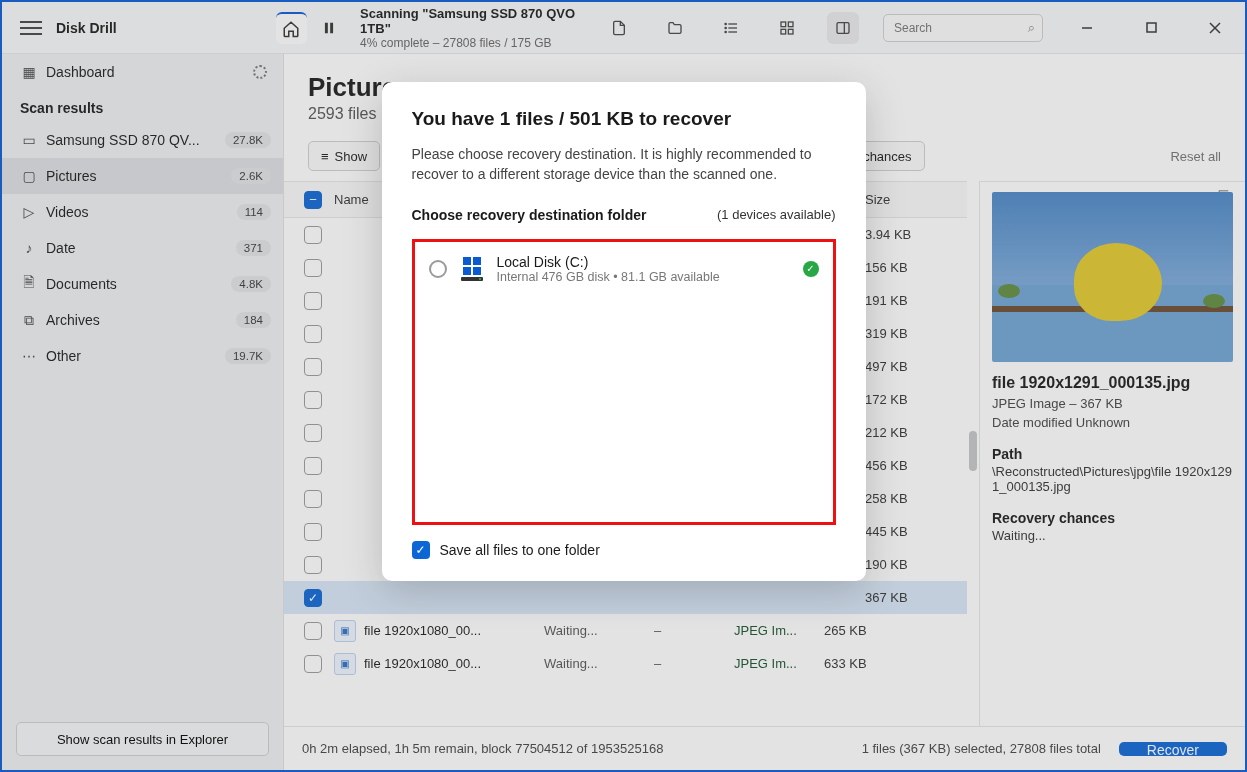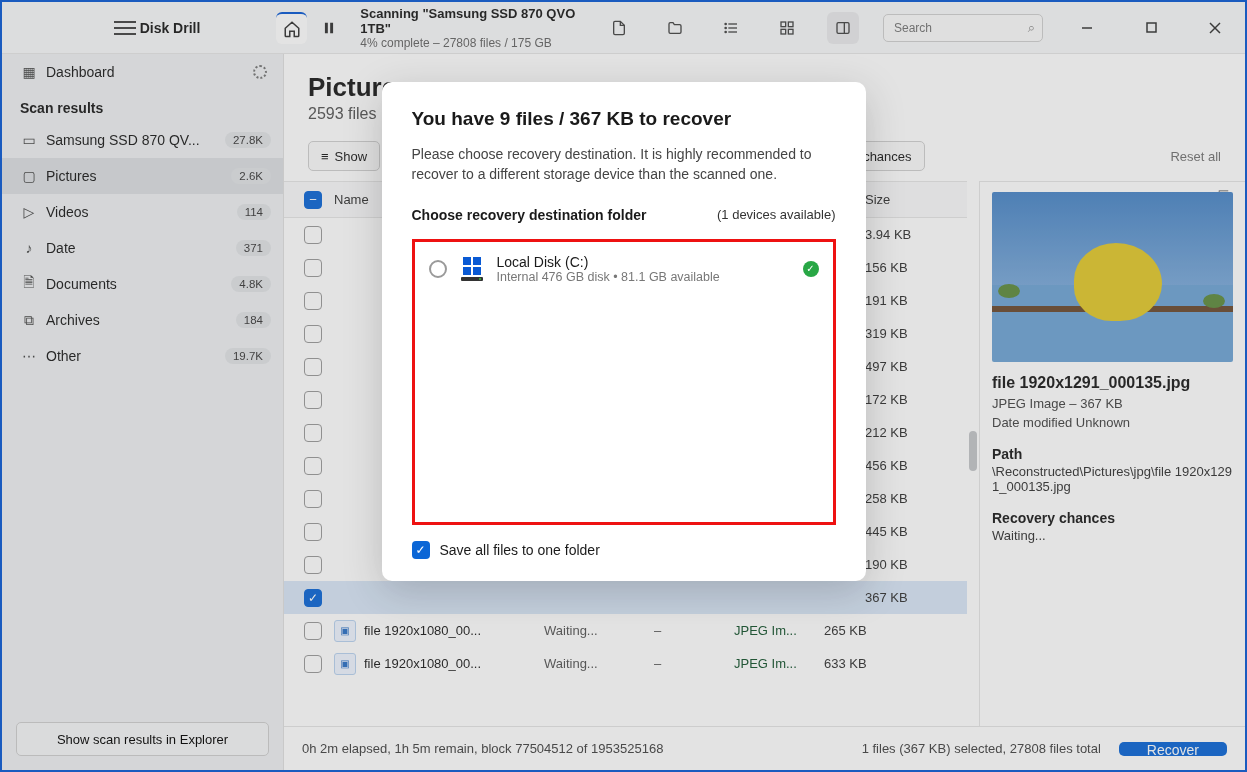--- a/index.html
+++ b/index.html
@@ -1,21 +1,21 @@
 <!DOCTYPE html>
 <html><head>
 <meta charset="utf-8">
 <style>
 * { box-sizing: border-box; margin: 0; padding: 0; }
 body { font-family: "Segoe UI", Arial, sans-serif; font-size: 13px; color: #1a1a1a; background: #fff; width: 1247px; height: 772px; overflow: hidden; position: relative; }
 
 .app { display: flex; flex-direction: column; height: 100%; border: 2px solid #0a5ad4; }
 
 .header { display: flex; align-items: center; height: 52px; background: #f7f8f9; border-bottom: 1px solid #e6e6e6; padding: 0 10px 0 0; }
-.header-left { display: flex; align-items: center; gap: 4px; padding-left: 36px; width: 280px; justify-content: center; }
+.header-left { display: flex; align-items: center; gap: 14px; padding-left: 18px; width: 280px; }
 .hamburger { width: 22px; display: flex; flex-direction: column; gap: 4px; cursor: pointer; }
 .hamburger span { height: 2px; background: #444; }
 .app-name { font-weight: 600; font-size: 14px; }
 .header-mid { display: flex; align-items: center; gap: 6px; }
 .tbtn { width: 32px; height: 32px; display: flex; align-items: center; justify-content: center; border-radius: 6px; cursor: pointer; }
 .tbtn.active { background: #fff; border-top: 2px solid #0a5ad4; }
 .tbtn.selected { background: #e9eaec; }
 .scan-info { margin-left: 10px; }
 .scan-title { font-weight: 600; font-size: 13px; }
 .scan-sub { font-size: 12px; color: #666; }
@@ -407,21 +407,21 @@
           <span>1 files (367 KB) selected, 27808 files total</span>
           <button>Recover</button>
         </div>
       </div>
     </div>
   </div>
 </div>
 
 <div class="overlay">
   <div class="dialog">
-    <div class="dlg-title">You have 9 files / 367 KB to recover</div>
+    <div class="dlg-title">You have 1 files / 501 KB to recover</div>
     <div class="dlg-msg">Please choose recovery destination. It is highly recommended to recover to a different storage device than the scanned one.</div>
     <div class="dlg-row">
       <span>Choose recovery destination folder</span>
       <span class="avail">(1 devices available)</span>
     </div>
     <div class="dest-box">
       <div class="dest-item">
         <span class="radio"></span>
         <span class="drive-icn">
           <span class="win-grid">

